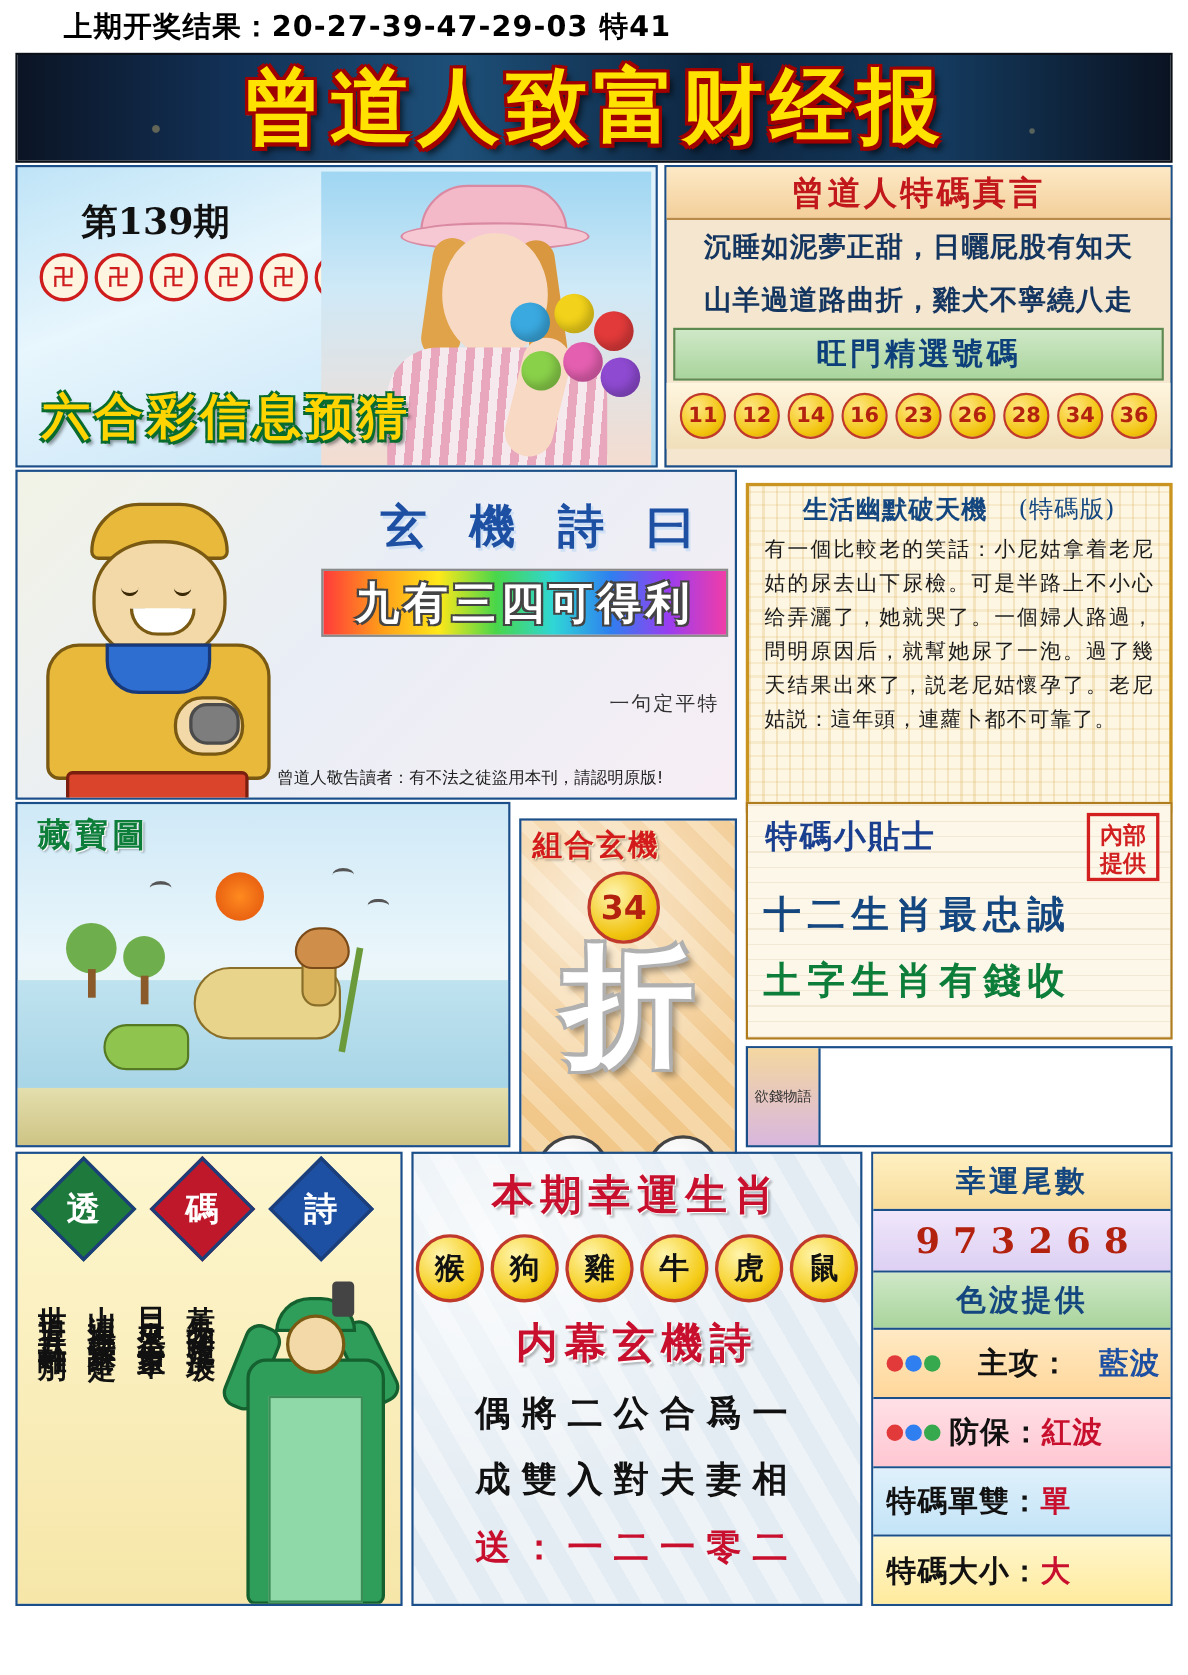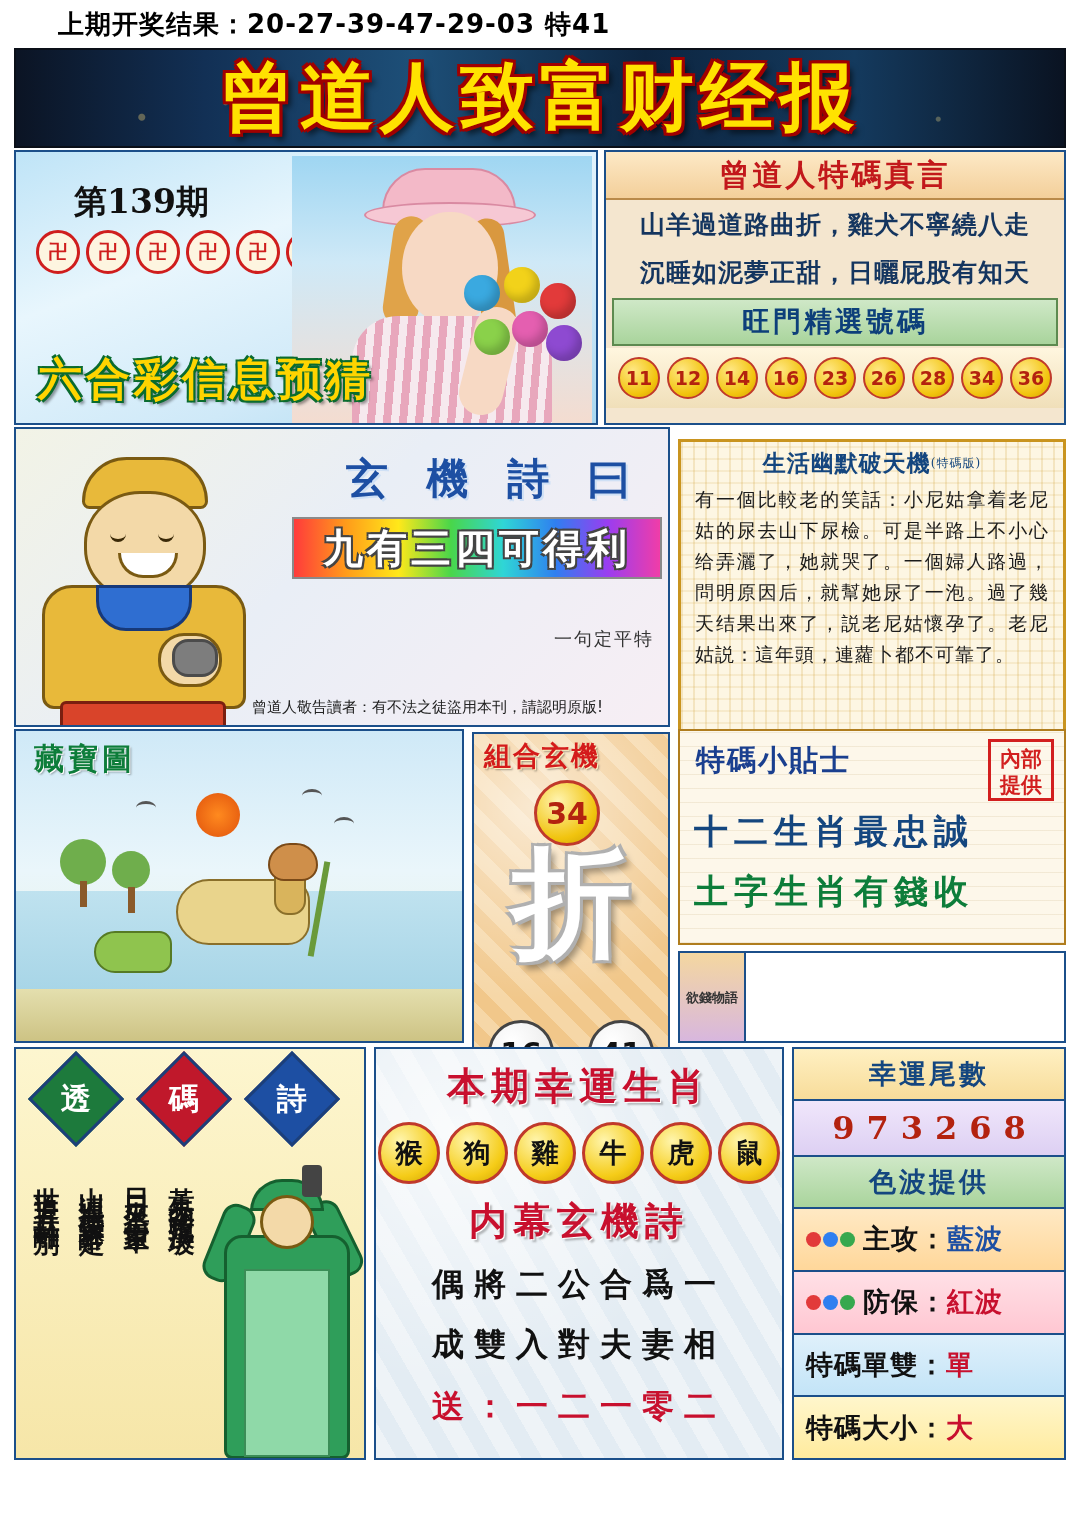--- a/index.html
+++ b/index.html
@@ -178,21 +178,21 @@
     background-image:
       repeating-linear-gradient(90deg,rgba(201,148,31,.18) 0 2px,transparent 2px 12px),
       repeating-linear-gradient(0deg,rgba(201,148,31,.12) 0 2px,transparent 2px 12px);
     margin-top: 12px;
   }
   .joke-head{
     height:42px;display:flex;align-items:center;justify-content:center;
     font-size:23px;font-weight:bold;color:#14467f;letter-spacing:1px;
     font-family:"DejaVu Serif","Liberation Serif",serif;
   }
-  .joke-head small{font-size:12px;font-weight:normal;}
+  .joke-head small{font-size:22px;font-weight:normal;padding-left:28px;}
   .joke-body{
     margin:0 14px;font-size:19px;line-height:31px;color:#1b1b1b;letter-spacing:1px;
     font-family:"DejaVu Serif","Liberation Serif",serif;text-align:justify;
   }
 
   
   .band4{position:absolute;left:14px;top:729px;width:1052px;height:314px;}
   .treasure{
     position:absolute;left:0;top:0;width:450px;height:314px;
     border:2px solid #1b4f8a;box-sizing:border-box;overflow:hidden;
@@ -209,21 +209,21 @@
   .tre-water{position:absolute;left:0;bottom:0;width:100%;height:150px;background:linear-gradient(180deg,#bfe2ef,#9ccfe3);}
   .tre-sand{position:absolute;left:0;bottom:0;width:100%;height:52px;background:linear-gradient(180deg,#e4dfae,#cdc384);}
   .duck-body{position:absolute;left:160px;bottom:96px;width:130px;height:62px;border-radius:60px 40px 40px 60px;background:#e9d48c;border:2px solid #8a6f2a;}
   .duck-neck{position:absolute;left:258px;bottom:126px;width:28px;height:46px;border-radius:14px;background:#d9b45c;border:2px solid #8a6f2a;}
   .duck-head{position:absolute;left:252px;bottom:160px;width:46px;height:34px;border-radius:22px 22px 16px 16px;background:#cf8f4a;border:2px solid #7a4a18;}
   .duck2{position:absolute;left:78px;bottom:68px;width:74px;height:38px;border-radius:36px 22px 22px 36px;background:#8fc44e;border:2px solid #567a24;}
   .bird{position:absolute;width:20px;height:10px;border-top:3px solid #555;border-radius:50%;}
   .reed{position:absolute;left:300px;bottom:84px;width:6px;height:96px;background:#6a9a3a;transform:rotate(10deg);}
 
   .combo{
-    position:absolute;left:458px;top:3px;width:198px;height:370px;
+    position:absolute;left:458px;top:15px;width:198px;height:370px;
     border:2px solid #1b4f8a;box-sizing:border-box;
     background:
       radial-gradient(circle at 30% 20%,rgba(255,255,255,.6),transparent 60%),
       repeating-linear-gradient(45deg,#f6d7a7 0 14px,#f1c78a 14px 28px);
   }
   .combo-title{
     position:absolute;left:10px;top:4px;font-size:27px;font-weight:bold;color:#d41b1b;
     letter-spacing:2px;font-family:"DejaVu Serif","Liberation Serif",serif;
     text-shadow:1px 1px 0 #fff3c4,2px 2px 2px rgba(0,0,0,.35);
   }
@@ -268,21 +268,21 @@
   .tips-l2{top:138px;color:#0d7d3a;}
   .tips-bot{
     position:absolute;left:0;bottom:0;width:388px;height:92px;
     border:2px solid #1b4f8a;box-sizing:border-box;background:#ffffff;display:flex;
   }
   .tips-badge{
     width:66px;height:100%;
     background:linear-gradient(180deg,#f4d7a0,#d8b7de);
     border-right:2px solid #1b4f8a;box-sizing:border-box;
     display:flex;flex-direction:column;align-items:center;justify-content:center;
-    font-size:13px;font-weight:bold;color:#333;line-height:15px;
+    font-size:13px;font-weight:normal;color:#333;line-height:15px;
   }
   .tips-lines{flex:1;display:flex;flex-direction:column;justify-content:center;padding-left:14px;}
   .tips-lines div{font-size:22px;font-weight:bold;color:#111;line-height:34px;letter-spacing:1px;
     font-family:"DejaVu Serif","Liberation Serif",serif;}
 
   
   .band5{position:absolute;left:14px;top:1047px;width:1052px;height:413px;}
   .poem{
     position:absolute;left:0;top:0;width:352px;height:413px;
     border:2px solid #1b4f8a;box-sizing:border-box;
@@ -376,21 +376,21 @@
     display:flex;align-items:center;justify-content:center;
     font-size:27px;font-weight:bold;color:#14467f;letter-spacing:3px;
     font-family:"DejaVu Serif","Liberation Serif",serif;
   }
   .side-row{
     flex:1;border-bottom:2px solid #1b4f8a;display:flex;align-items:center;padding-left:12px;
     font-size:27px;font-weight:bold;color:#111;letter-spacing:1px;
     font-family:"DejaVu Serif","Liberation Serif",serif;
   }
   .side-row:last-child{border-bottom:none;}
-  .r-orange{background:linear-gradient(180deg,#ffe9c4,#ffd79a);}
+  .r-orange{background:linear-gradient(180deg,#ffe9c4,#ffd79a);gap:26px;}
   .r-pink{background:linear-gradient(180deg,#ffe0e6,#ffc7d2);}
   .r-blue{background:linear-gradient(180deg,#dff0fb,#c3e4f7);}
   .r-yellow{background:linear-gradient(180deg,#fff6cc,#ffeb9e);}
   .mini-balls{display:inline-flex;gap:2px;margin-right:8px;}
   .mini-balls i{width:15px;height:15px;border-radius:50%;display:inline-block;}
   .mb-r{background:#e23a3a;}.mb-b{background:#2f7ff0;}.mb-g{background:#36a84e;}
   .val-blue{color:#1d4fa3;}
   .val-red{color:#c8102e;}
 
   
@@ -440,22 +440,22 @@
             <i class="b5"></i>
             <i class="b6"></i>
         </div>
       </div>
 
       <div class="forecast">六合彩信息预猜</div>
     </div>
 
     <div class="oracle-box">
       <div class="oracle-head">曾道人特碼真言</div>
+      <div class="oracle-line">沉睡如泥夢正甜，日曬屁股有知天</div>
       <div class="oracle-line">山羊過道路曲折，雞犬不寧繞八走</div>
-      <div class="oracle-line">沉睡如泥夢正甜，日曬屁股有知天</div>
       <div class="oracle-sub">旺門精選號碼</div>
       <div class="num-row">
         <div class="numball">11</div>
         <div class="numball">12</div>
         <div class="numball">14</div>
         <div class="numball">16</div>
         <div class="numball">23</div>
         <div class="numball">26</div>
         <div class="numball">28</div>
         <div class="numball">34</div>

